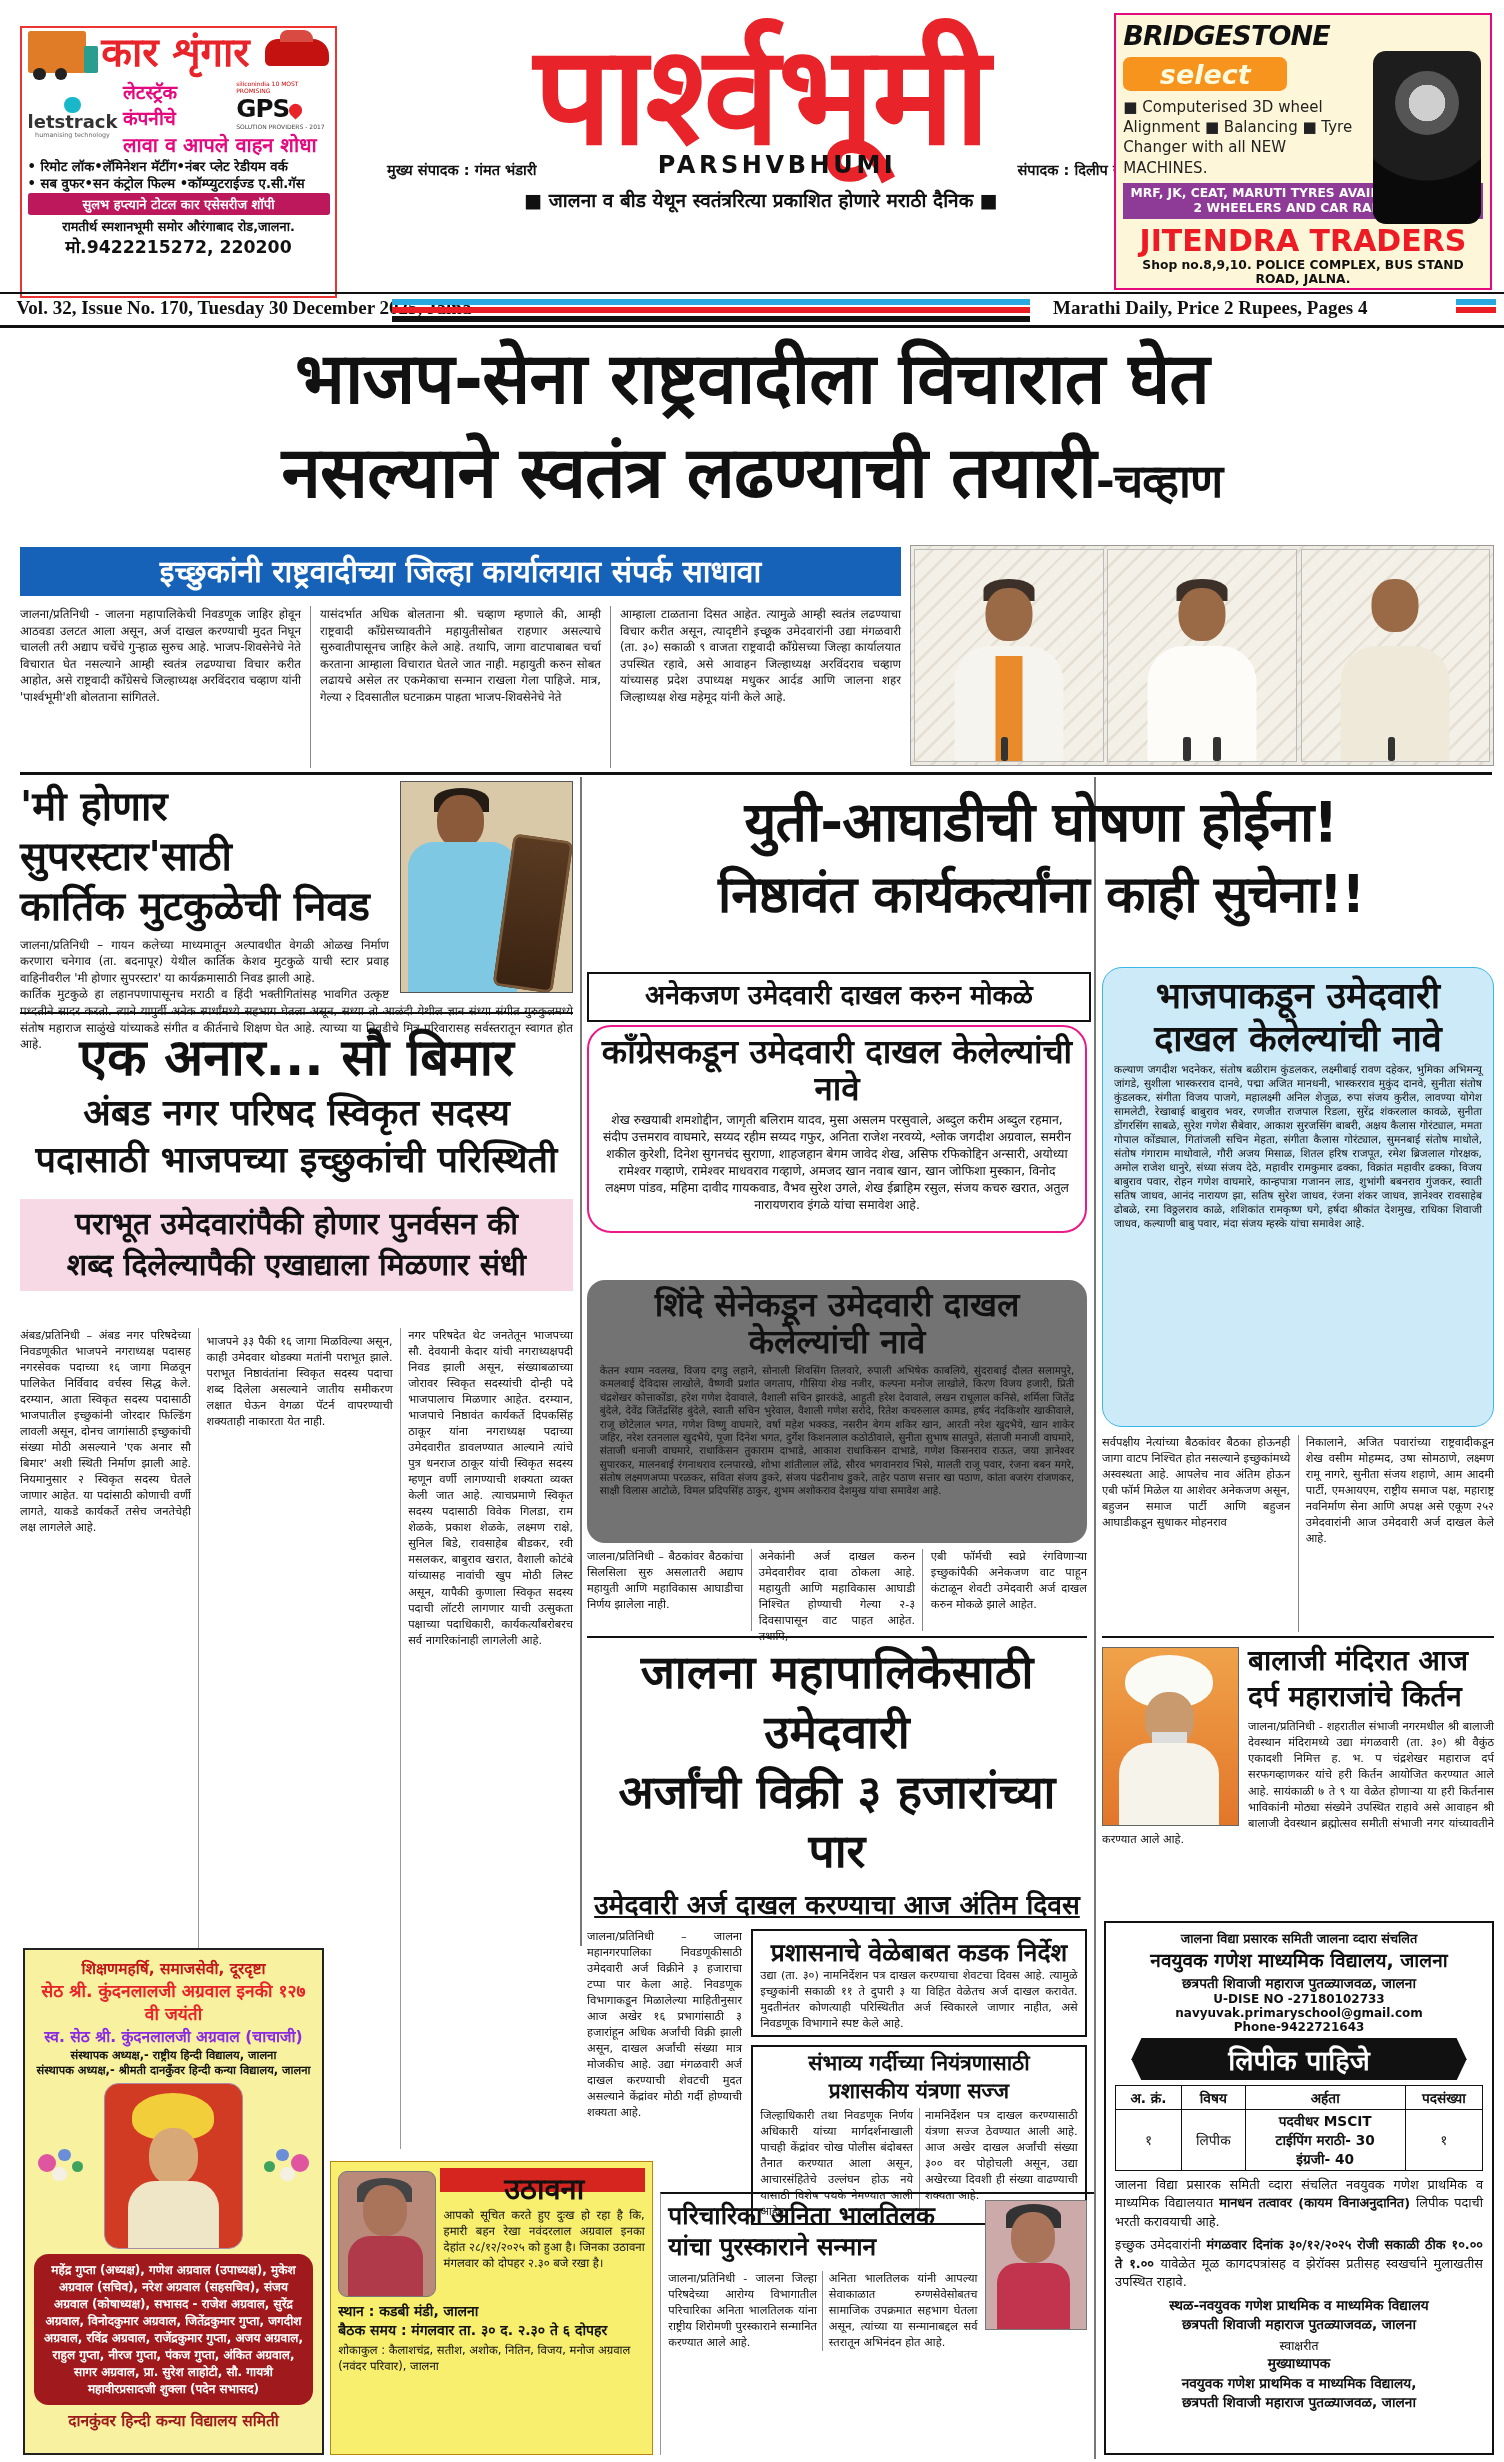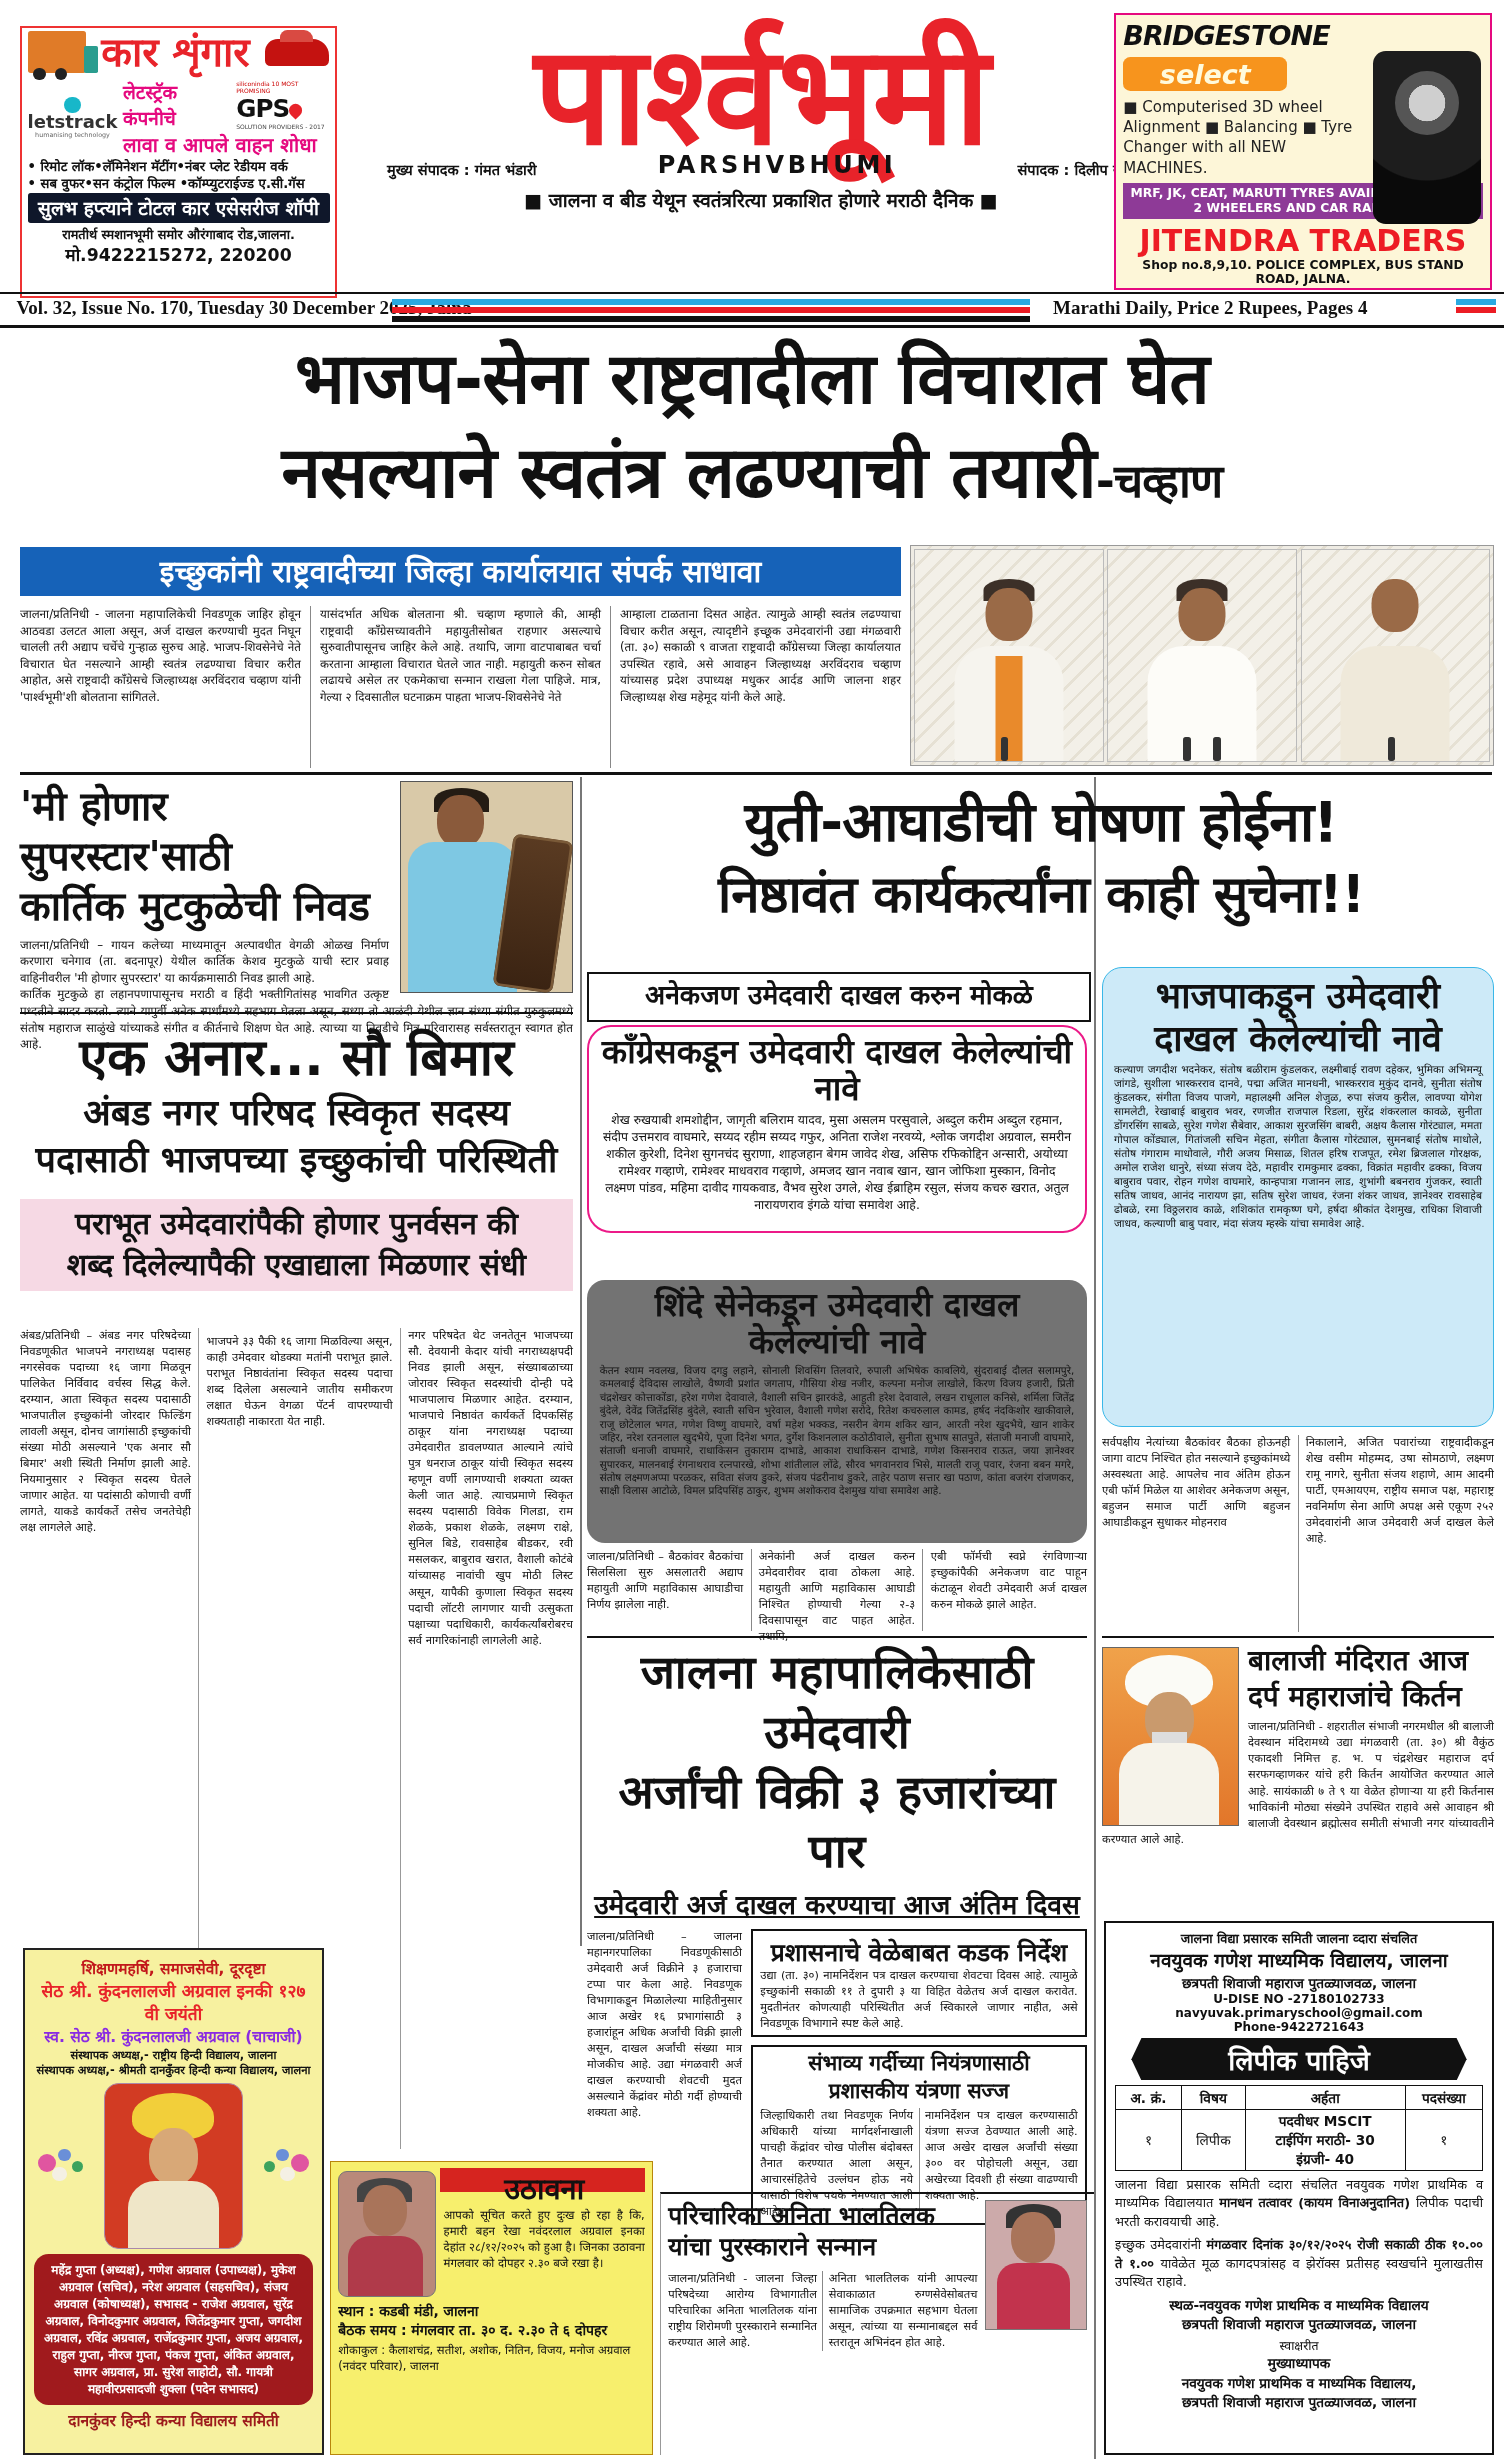--- a/index.html
+++ b/index.html
@@ -17,21 +17,21 @@
   .truck{width:58px;height:42px;background:#e07b28;position:relative;border-radius:2.7px;}
   .truck:after{content:"";position:absolute;right:-12.8px;bottom:0;width:14.6px;height:27px;background:#2a9d8f;border-radius:1.8px;}
   .wheel{position:absolute;bottom:-7.3px;width:12.8px;height:12.8px;border-radius:50%;background:#222;}
   .car{width:64px;height:27px;background:#c41210;border-radius:12.8px 16.4px 5.5px 5.5px;position:relative;}
   .car:before{content:"";position:absolute;top:-9px;left:14.6px;width:33px;height:12.8px;background:#d94a42;border-radius:7.3px 9px 0 0;}
   .ltlogo{font-size:18px;font-weight:800;color:#333;line-height:1;}
   .lttag{font-size:6.4px;color:#666;}
   .ltdot{width:16.4px;height:16.4px;border-radius:50%;background:#18b7c9;margin:0 auto;}
   .magenta{color:#e5097f;}
   .lad-b{font-size:13.2px;font-weight:800;line-height:1.35;}
-  .lad-red{background:#0f172a;color:#fff;font-weight:800;font-size:19px;text-align:center;padding:1.8px 0;border-radius:2.7px;}
+  .lad-red{background:#be185d;color:#fff;font-weight:800;font-size:13px;text-align:center;padding:1.8px 0;border-radius:2.7px;}
   
   .mast-title{color:#e8232a;font-size:137px;font-weight:800;line-height:1.05;letter-spacing:-1.8px;text-align:center;}
   .mast-en{font-size:24px;font-weight:800;letter-spacing:3.6px;text-align:center;}
   .mast-ed{font-size:14.6px;font-weight:bold;}
   .mast-tag{font-size:19px;font-weight:800;text-align:center;}
   
   #rad{left:1114px;top:12.8px;width:378px;height:277px;background:#fdf6d8;border:2.7px solid #e5097f;box-sizing:border-box;padding:5.5px 7.3px;}
   .br-logo{font-size:27px;font-weight:800;font-style:italic;letter-spacing:-0.9px;}
   .sel{background:#f7941d;border-radius:7.3px;color:#fffadc;font-weight:800;font-style:italic;font-size:27px;text-align:center;width:164px;padding:1.8px 0;}
   .feat{font-size:15px;line-height:1.35;color:#222;}

